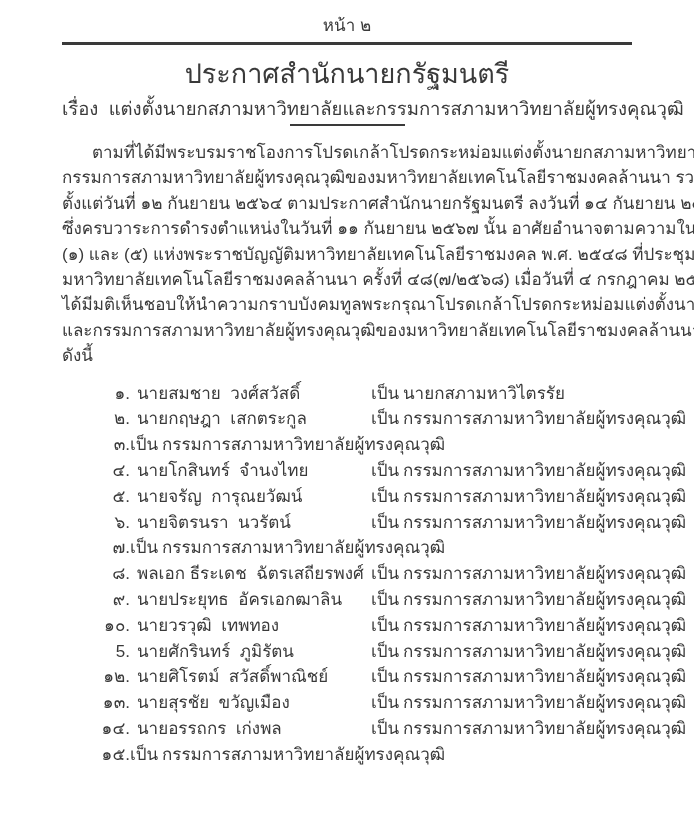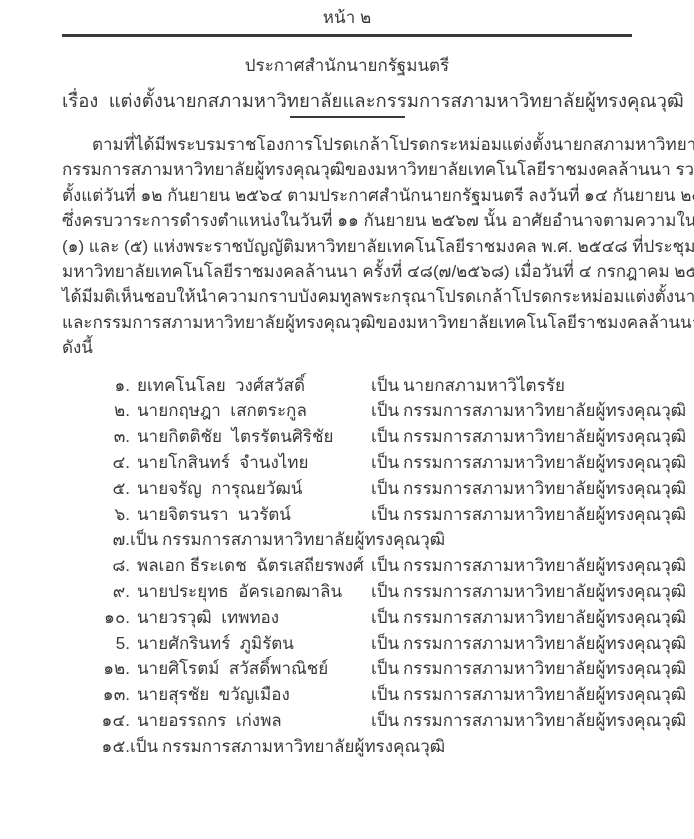--- a/index.html
+++ b/index.html
@@ -6,21 +6,21 @@
   body {
     background: #ffffff;
     font-family: "Liberation Sans", "DejaVu Sans", sans-serif;
     color: #3a3a3a;
   }
   .page {
     position: relative;
     width: 694px;
     height: 839px;
     box-sizing: border-box;
-    padding: 8px 62px 0 62px;
+    padding: 16px 62px 0 62px;
     background: #ffffff;
     overflow: hidden;
   }
   .page-label {
     text-align: center;
     font-size: 17px;
     line-height: 20px;
     white-space: pre;
   }
   .masthead {
@@ -37,21 +37,21 @@
   .left span { margin-right: 10px; }
   .left span:last-child { margin-right: 0; }
   .head-rule {
     margin-top: 6px;
     border: 0;
     border-top: 3px solid #3a3a3a;
   }
   .doc-title {
     margin-top: 13px;
     text-align: center;
-    font-size: 17px;
+    font-size: 27px;
     line-height: 32px;
     white-space: pre;
   }
   .subject {
     text-align: left;
     font-size: 18.5px;
     line-height: 25px;
     white-space: pre;
   }
   .subject.first { margin-top: 6px; }
@@ -110,33 +110,32 @@
       <div class="body-line">(๑) และ (๕) แห่งพระราชบัญญัติมหาวิทยาลัยเทคโนโลยีราชมงคล พ.ศ. ๒๕๔๘ ที่ประชุมสภา</div>
       <div class="body-line">มหาวิทยาลัยเทคโนโลยีราชมงคลล้านนา ครั้งที่ ๔๘(๗/๒๕๖๘) เมื่อวันที่ ๔ กรกฎาคม ๒๕๖๘</div>
       <div class="body-line">ได้มีมติเห็นชอบให้นำความกราบบังคมทูลพระกรุณาโปรดเกล้าโปรดกระหม่อมแต่งตั้งนายกสภามหาวิทยาลัย</div>
       <div class="body-line">และกรรมการสภามหาวิทยาลัยผู้ทรงคุณวุฒิของมหาวิทยาลัยเทคโนโลยีราชมงคลล้านนา รวม ๑๕ ราย</div>
       <div class="body-line last">ดังนี้</div>
     </div>
 
   <div class="appointments" id="appointments-list">
       <div class="appt-row">
     <span class="num">๑.</span>
-    <span class="name">ยเทคโนโลย  วงศ์สวัสดิ์</span>
+    <span class="name">นายสมชาย  วงศ์สวัสดิ์</span>
     <span class="verb">เป็น</span>
     <span class="pos">นายกสภามหาวิไตรรัย</span>
   </div>
       <div class="appt-row">
     <span class="num">๒.</span>
     <span class="name">นายกฤษฎา  เสกตระกูล</span>
     <span class="verb">เป็น</span>
     <span class="pos">กรรมการสภามหาวิทยาลัยผู้ทรงคุณวุฒิ</span>
   </div>
       <div class="appt-row">
     <span class="num">๓.</span>
-    <span class="name">นายกิตติชัย  ไตรรัตนศิริชัย</span>
     <span class="verb">เป็น</span>
     <span class="pos">กรรมการสภามหาวิทยาลัยผู้ทรงคุณวุฒิ</span>
   </div>
       <div class="appt-row">
     <span class="num">๔.</span>
     <span class="name">นายโกสินทร์  จำนงไทย</span>
     <span class="verb">เป็น</span>
     <span class="pos">กรรมการสภามหาวิทยาลัยผู้ทรงคุณวุฒิ</span>
   </div>
       <div class="appt-row">

